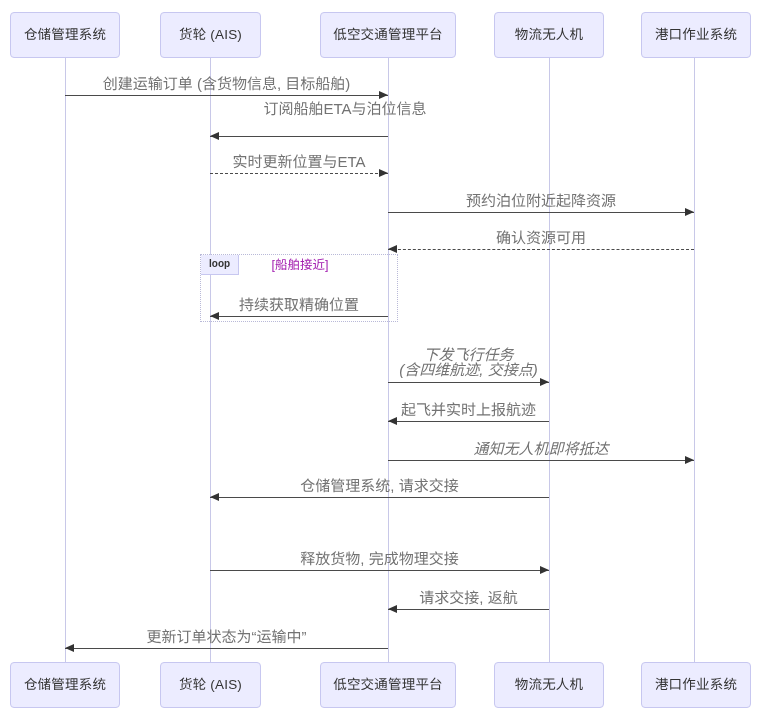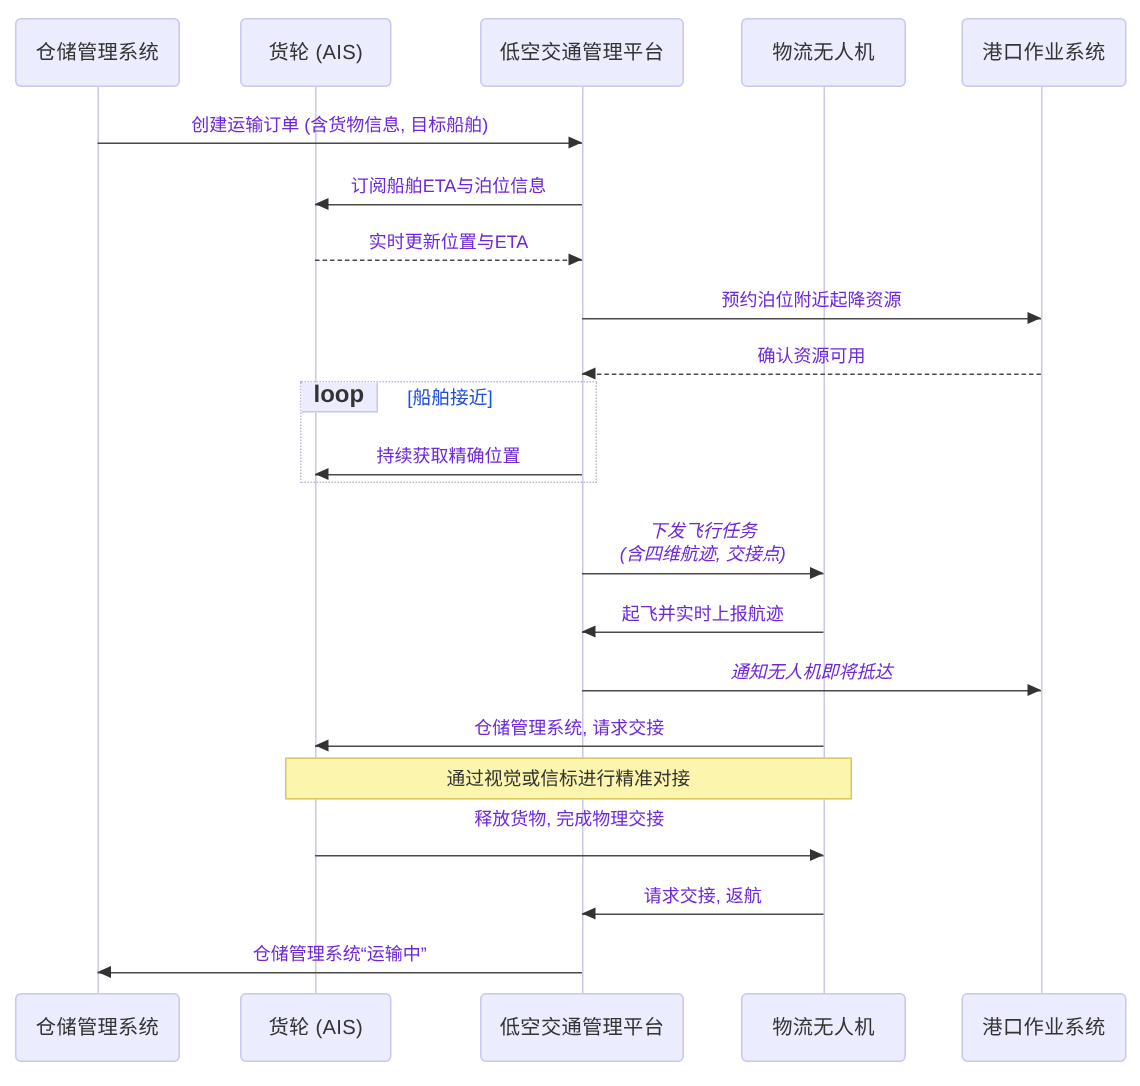--- a/index.html
+++ b/index.html
@@ -68,49 +68,49 @@
   .msg .head.right {
     border-left: 9px solid #333333;
   }
   .msg .head.left {
     border-right: 9px solid #333333;
   }
   .msg .label {
     position: absolute;
     bottom: 4px;
     text-align: center;
-    color: #6d28d9;
-    font-size: 12px;
+    color: #737373;
+    font-size: 15px;
     line-height: 15px;
     white-space: pre;
   }
   
   .frag {
     position: absolute;
     box-sizing: border-box;
     border: 1.5px dotted #b9b9d8;
     background: transparent;
   }
   .frag-tag {
     position: absolute;
     left: 0;
     top: 0;
     background: #ECECFF;
     border-right: 1.5px solid #C7C7F0;
     border-bottom: 1.5px solid #C7C7F0;
     color: #333333;
-    font-size: 16px;
+    font-size: 10px;
     font-weight: bold;
     padding: 2px 8px 3px 8px;
     line-height: 14px;
   }
   .frag-cond {
     position: absolute;
     top: 2px;
-    color: #1d4ed8;
+    color: #a21caf;
     font-size: 12.5px;
     line-height: 16px;
     text-align: center;
     white-space: nowrap;
   }
   
   .note {
     position: absolute;
     box-sizing: border-box;
     background: #FCF5AD;
@@ -168,21 +168,21 @@
       <div class="frag-cond" style="left: 0px; width: 198px;">[船舶接近]</div>
     </div>
     <div class="msg" style="left: 65px; top: 95px; width: 323px;">
       <div class="line" style="width: 323px;"></div>
       <div class="head right" style="left: 314px;"></div>
       <div class="label" style="left: 0px; width: 323px; bottom: 4px;">创建运输订单 (含货物信息, 目标船舶)</div>
     </div>
     <div class="msg" style="left: 210px; top: 136px; width: 178px;">
       <div class="line" style="width: 178px;"></div>
       <div class="head left" style="left: 0px;"></div>
-      <div class="label" style="left: 0px; width: 178px; bottom: 4px;">订阅船舶ETA与泊位信息</div>
+      <div class="label" style="left: 0px; width: 178px; bottom: 20px; padding-left: 46px;">订阅船舶ETA与泊位信息</div>
     </div>
     <div class="msg dashed" style="left: 210px; top: 173px; width: 178px;">
       <div class="line" style="width: 178px;"></div>
       <div class="head right" style="left: 169px;"></div>
       <div class="label" style="left: 0px; width: 178px; bottom: 4px;">实时更新位置与ETA</div>
     </div>
     <div class="msg" style="left: 388px; top: 212px; width: 306px;">
       <div class="line" style="width: 306px;"></div>
       <div class="head right" style="left: 297px;"></div>
       <div class="label" style="left: 0px; width: 306px; bottom: 4px;">预约泊位附近起降资源</div>
@@ -214,28 +214,25 @@
       <div class="label" style="left: 0px; width: 306px; bottom: 4px; font-style: italic;">通知无人机即将抵达</div>
     </div>
     <div class="msg" style="left: 210px; top: 497px; width: 339px;">
       <div class="line" style="width: 339px;"></div>
       <div class="head left" style="left: 0px;"></div>
       <div class="label" style="left: 0px; width: 339px; bottom: 4px;">仓储管理系统, 请求交接</div>
     </div>
     <div class="msg" style="left: 210px; top: 570px; width: 339px;">
       <div class="line" style="width: 339px;"></div>
       <div class="head right" style="left: 330px;"></div>
-      <div class="label" style="left: 0px; width: 339px; bottom: 16px;">释放货物, 完成物理交接</div>
+      <div class="label" style="left: 0px; width: 339px; bottom: 4px;">释放货物, 完成物理交接</div>
     </div>
     <div class="msg" style="left: 388px; top: 609px; width: 161px;">
       <div class="line" style="width: 161px;"></div>
       <div class="head left" style="left: 0px;"></div>
       <div class="label" style="left: 0px; width: 161px; bottom: 4px;">请求交接, 返航</div>
     </div>
     <div class="msg" style="left: 65px; top: 648px; width: 323px;">
       <div class="line" style="width: 323px;"></div>
       <div class="head left" style="left: 0px;"></div>
-      <div class="label" style="left: 0px; width: 323px; bottom: 4px;">仓储管理系统“运输中”</div>
-    </div>
-    <div class="note" style="left: 190px; top: 505px; width: 378px; height: 28px;">
-      <span>通过视觉或信标进行精准对接</span>
+      <div class="label" style="left: 0px; width: 323px; bottom: 4px;">更新订单状态为“运输中”</div>
     </div>
   </div>
 
 </body></html>

